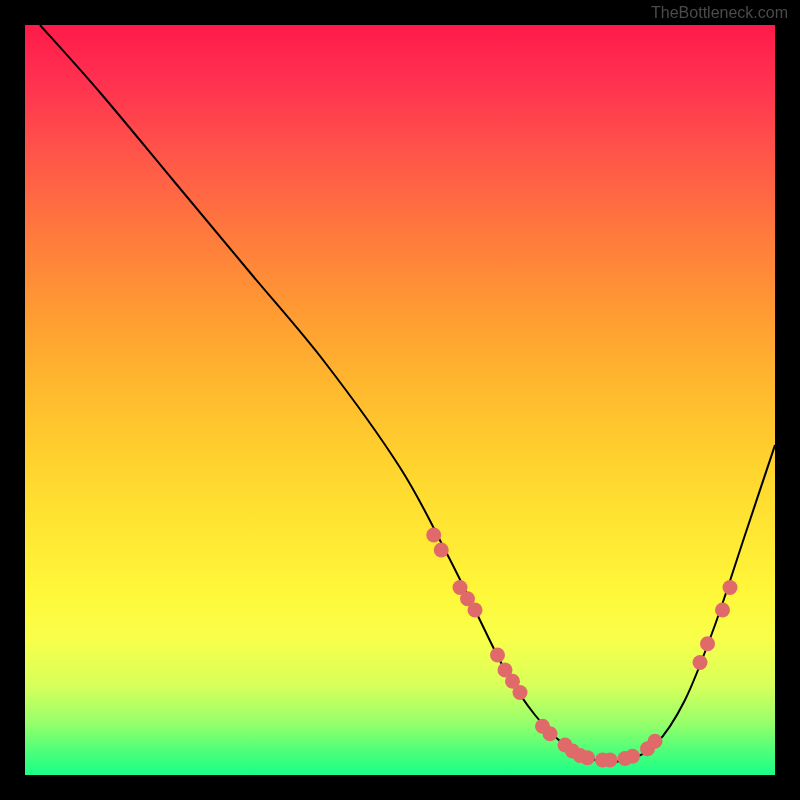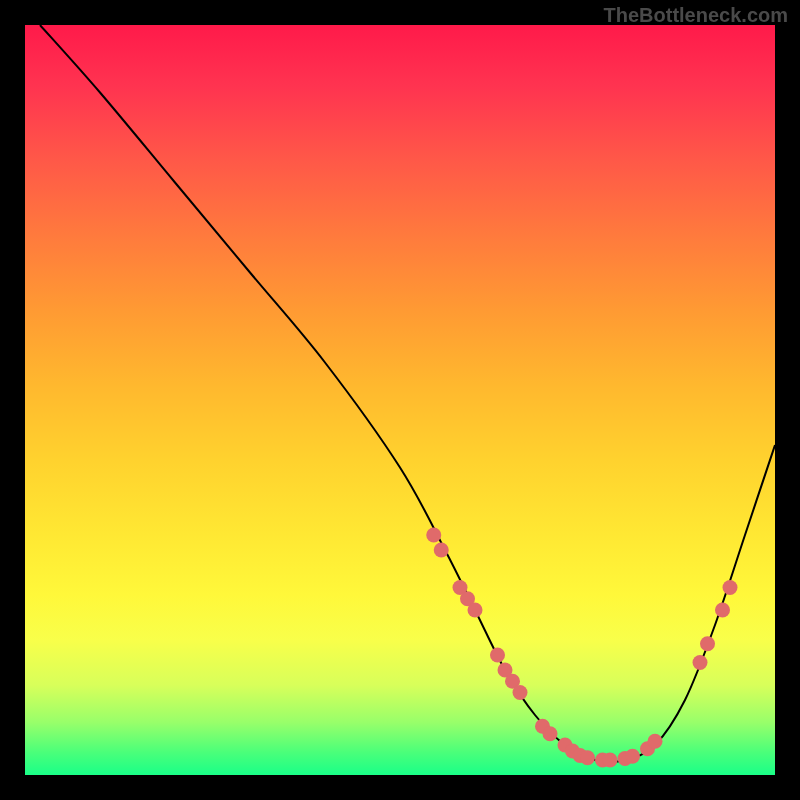--- a/index.html
+++ b/index.html
@@ -8,22 +8,22 @@
     height: 800px;
     background: #000;
     position: relative;
     font-family: Arial, sans-serif;
   }
   .watermark {
     position: absolute;
     top: 4px;
     right: 12px;
     color: #4a4a4a;
-    font-size: 20px;
-    font-weight: bold;
+    font-size: 16px;
+    font-weight: normal;
     z-index: 10;
   }
   .plot-area {
     position: absolute;
     left: 25px;
     top: 25px;
     width: 750px;
     height: 750px;
     overflow: hidden;
   }

